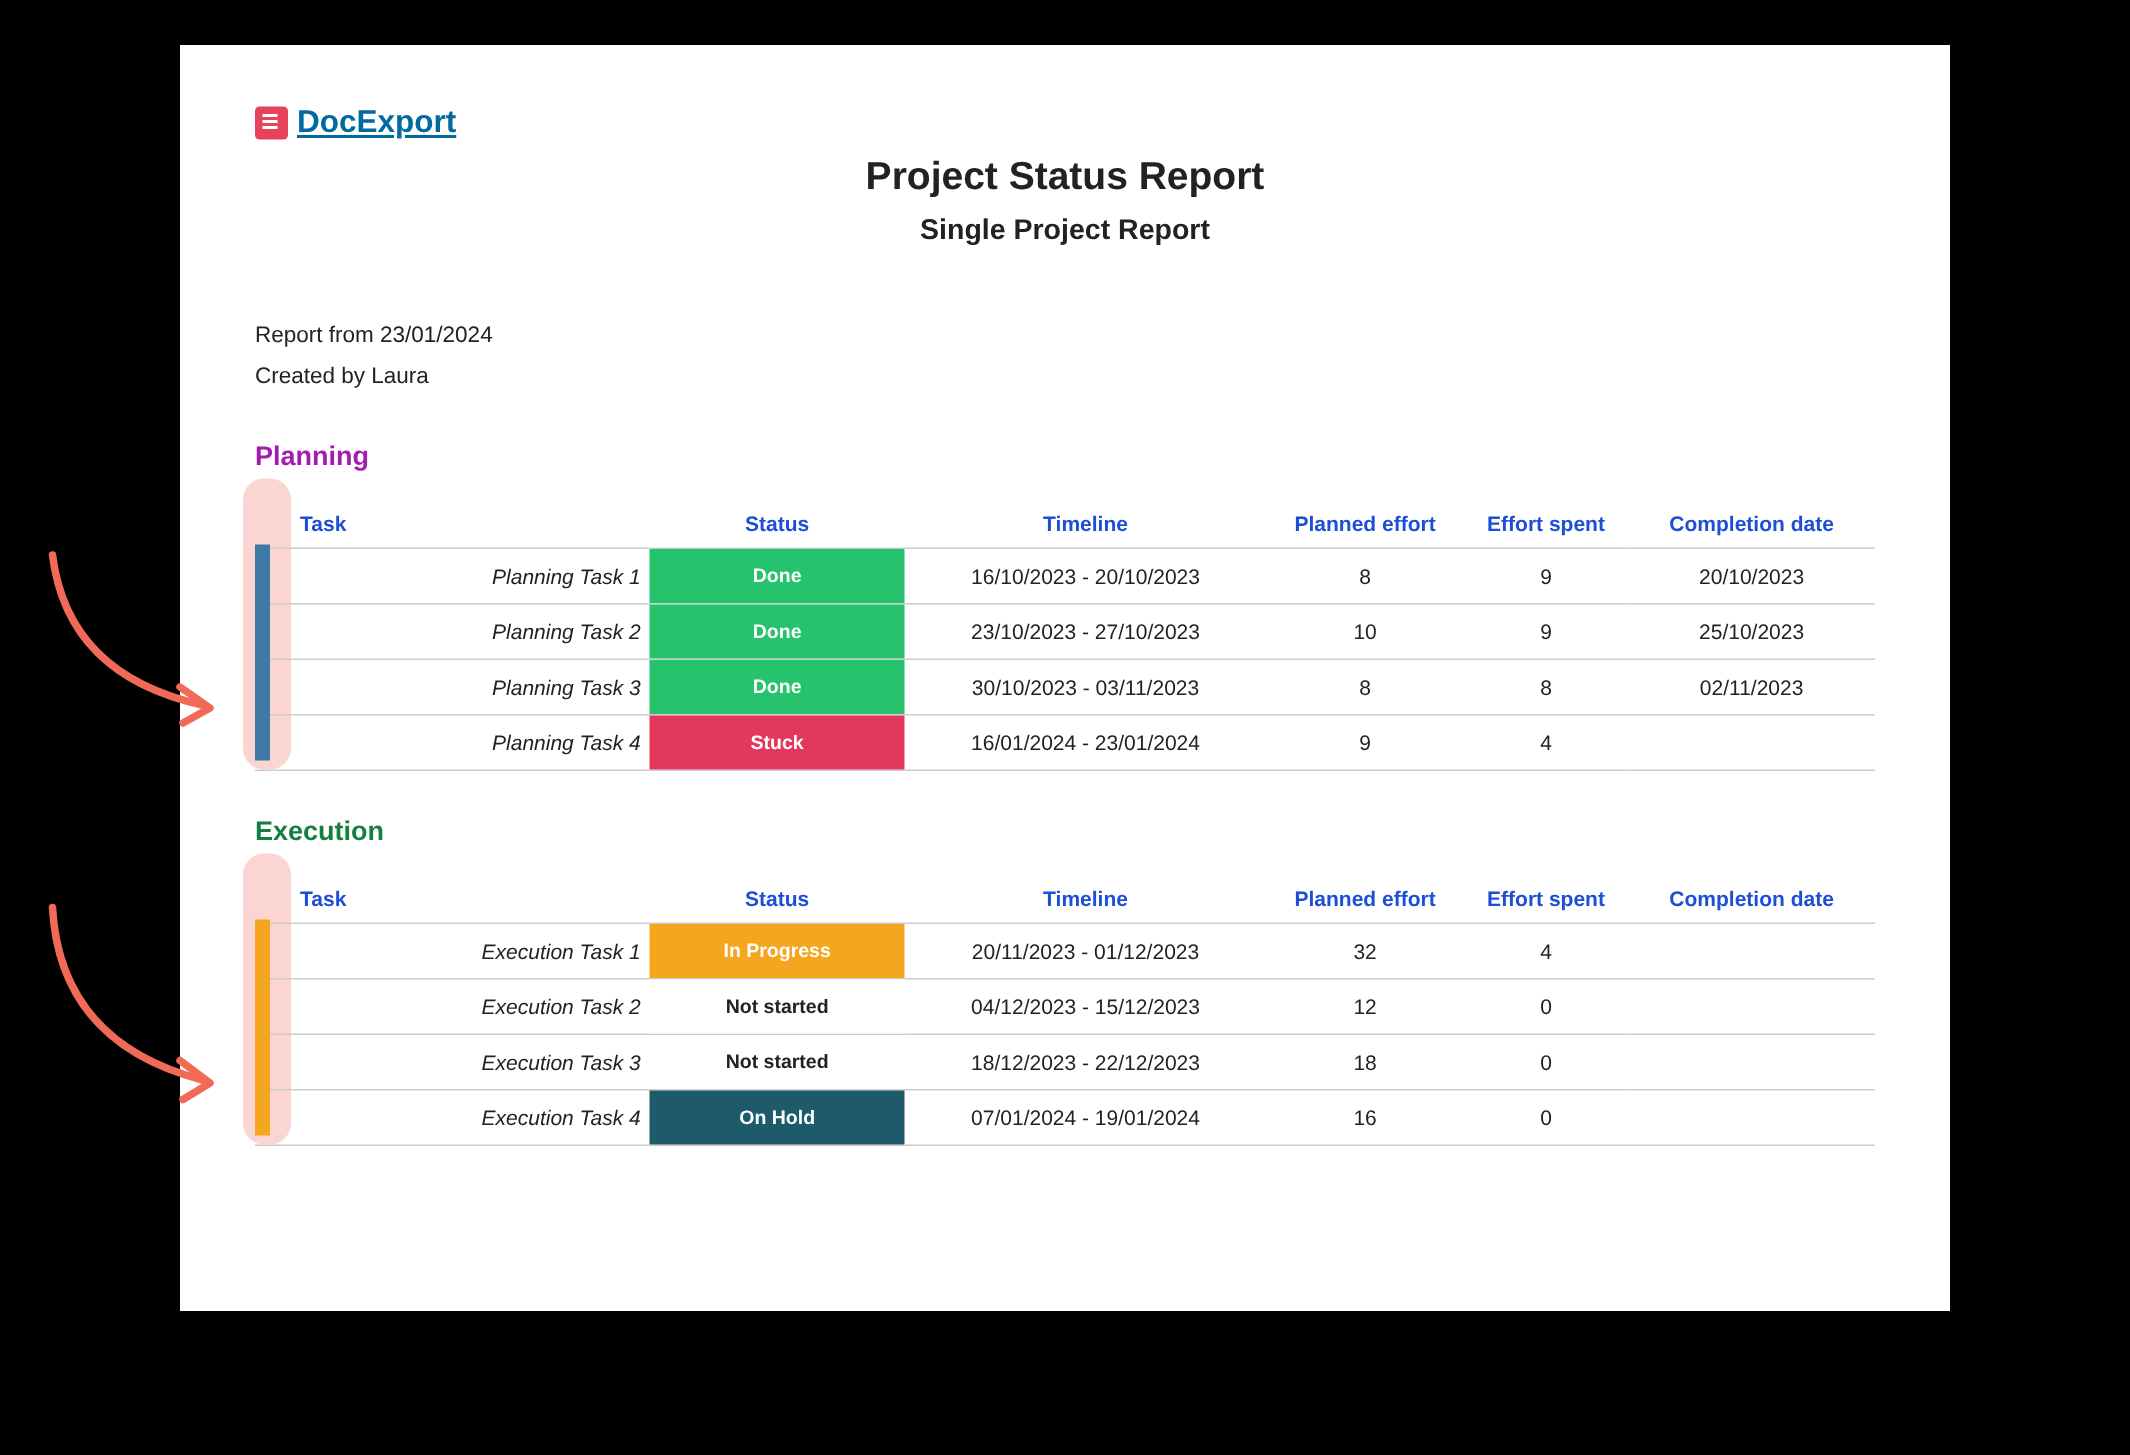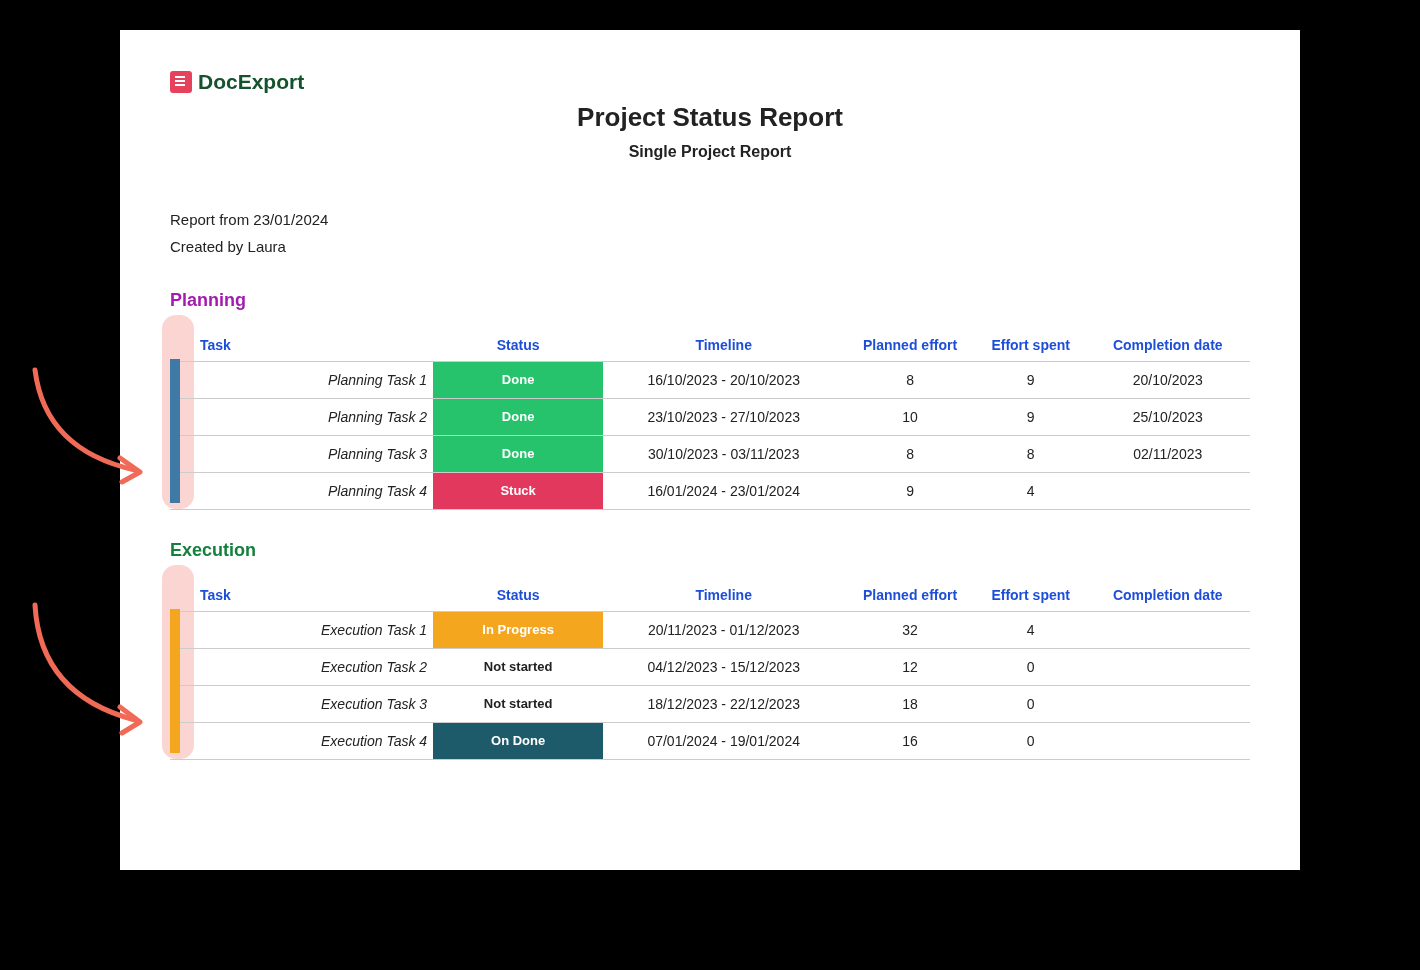--- a/index.html
+++ b/index.html
@@ -38,31 +38,32 @@
       content: "";
       position: absolute;
       left: 5px; top: 5px;
       width: 10px; height: 2px;
       background: #fff;
       box-shadow: 0 4px 0 #fff, 0 8px 0 #fff;
     }
     .brand-text {
       font-size: 21px;
       font-weight: 700;
-      color: #14532d;
+      color: #0369a1;
+      text-decoration: underline;
     }
     .title {
       text-align: center;
       font-size: 26px;
       color: #222;
       margin-bottom: 10px;
     }
     .subtitle {
       text-align: center;
-      font-size: 16px;
+      font-size: 19px;
       font-weight: 700;
       color: #222;
       margin-bottom: 45px;
     }
     .meta {
       font-size: 15px;
       color: #222;
       line-height: 1.8;
       margin-bottom: 30px;
     }
@@ -258,21 +259,21 @@
             <tr>
               <td>Execution Task 3</td>
               <td class="status-cell"><span class="status notstarted">Not started</span></td>
               <td>18/12/2023 - 22/12/2023</td>
               <td>18</td>
               <td>0</td>
               <td></td>
             </tr>
             <tr>
               <td>Execution Task 4</td>
-              <td class="status-cell"><span class="status onhold">On Done</span></td>
+              <td class="status-cell"><span class="status onhold">On Hold</span></td>
               <td>07/01/2024 - 19/01/2024</td>
               <td>16</td>
               <td>0</td>
               <td></td>
             </tr>
           </tbody>
         </table>
       </div>
     </div>
 

